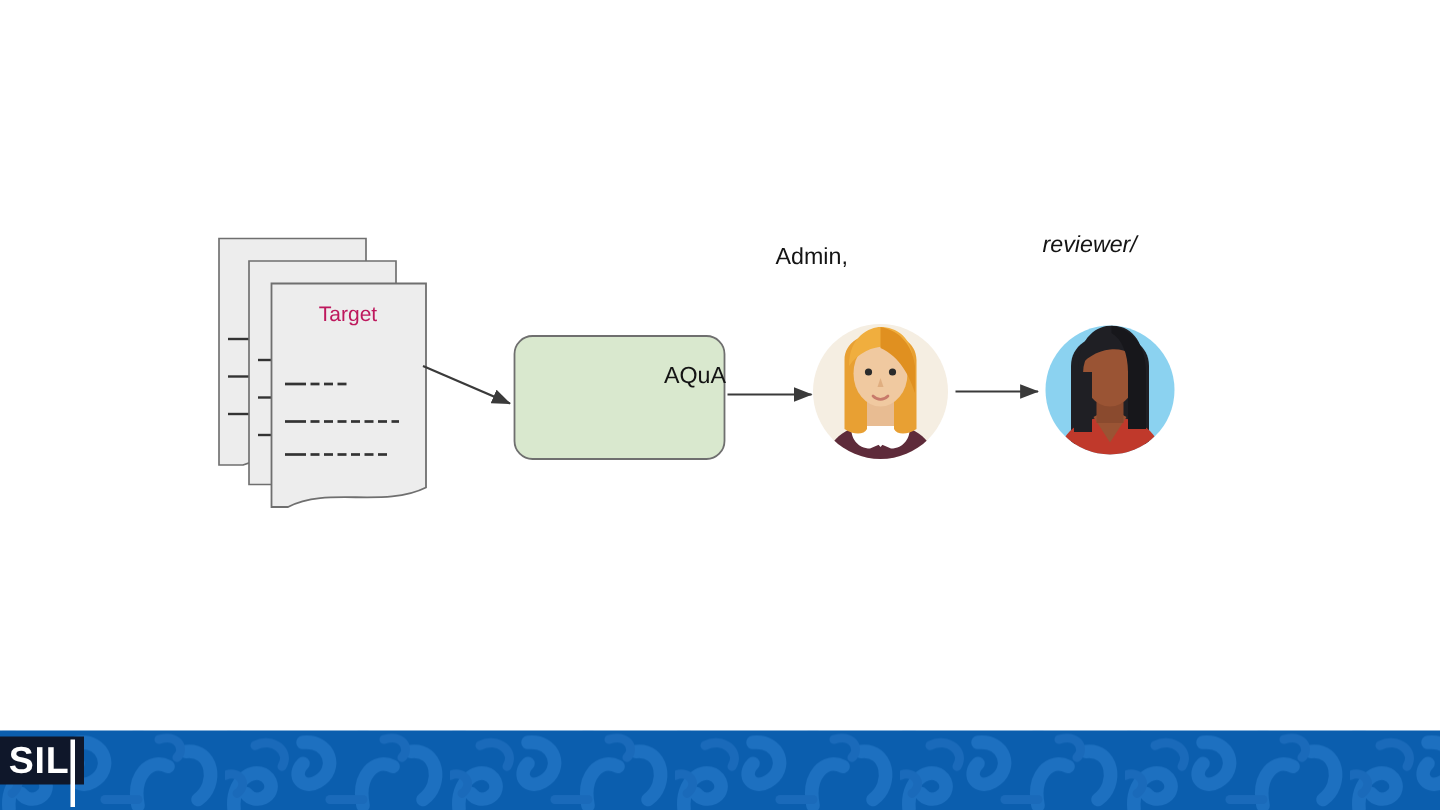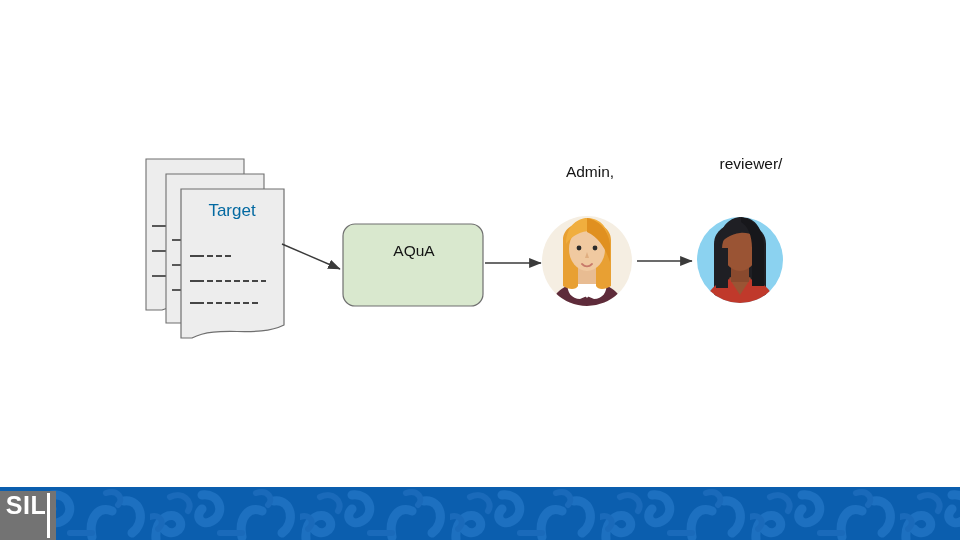--- a/index.html
+++ b/index.html
@@ -32,52 +32,52 @@
     height: 540px;
   }
 
   
   .doc-title {
     position: absolute;
     left: 178px;
     top: 200px;
     width: 108px;
     text-align: center;
-    font-size: 17px;
+    font-size: 14px;
     line-height: 1.32;
-    color: #0369a1;
+    color: #be185d;
   }
 
   .dashboard-label {
     position: absolute;
     left: 344px;
     top: 241px;
     width: 140px;
-    text-align: center;
+    text-align: right;
     font-size: 15.5px;
     line-height: 1.35;
     color: #141414;
   }
 
   .person-caption {
     position: absolute;
-    text-align: center;
     font-size: 15.5px;
     line-height: 1.33;
     color: #141414;
   }
   .person-caption.admin {
     left: 517px;
     top: 162px;
     width: 146px;
   }
   .person-caption.reviewer {
-    left: 677px;
+    left: 695px;
     top: 154px;
     width: 148px;
+    font-style: italic;
   }
 
   
   .brand-banner {
     position: absolute;
     left: 0;
     bottom: 0;
     width: 960px;
     height: 53px;
     background: #0B5EAE;
@@ -87,24 +87,24 @@
     position: absolute;
     inset: 0;
     width: 100%;
     height: 100%;
   }
   .brand-logo {
     position: absolute;
     left: 0;
     top: 4px;
     width: 56px;
-    height: 50px;
-    background: #737373;
+    height: 32px;
+    background: #0f172a;
     display: flex;
-    align-items: flex-start;
+    align-items: center;
     justify-content: center;
   }
   .brand-logo-text {
     color: #ffffff;
     font-size: 25px;
     font-weight: bold;
     letter-spacing: 0.5px;
     font-family: "Liberation Sans", "DejaVu Sans", sans-serif;
     transform: translateX(-2px);
   }

